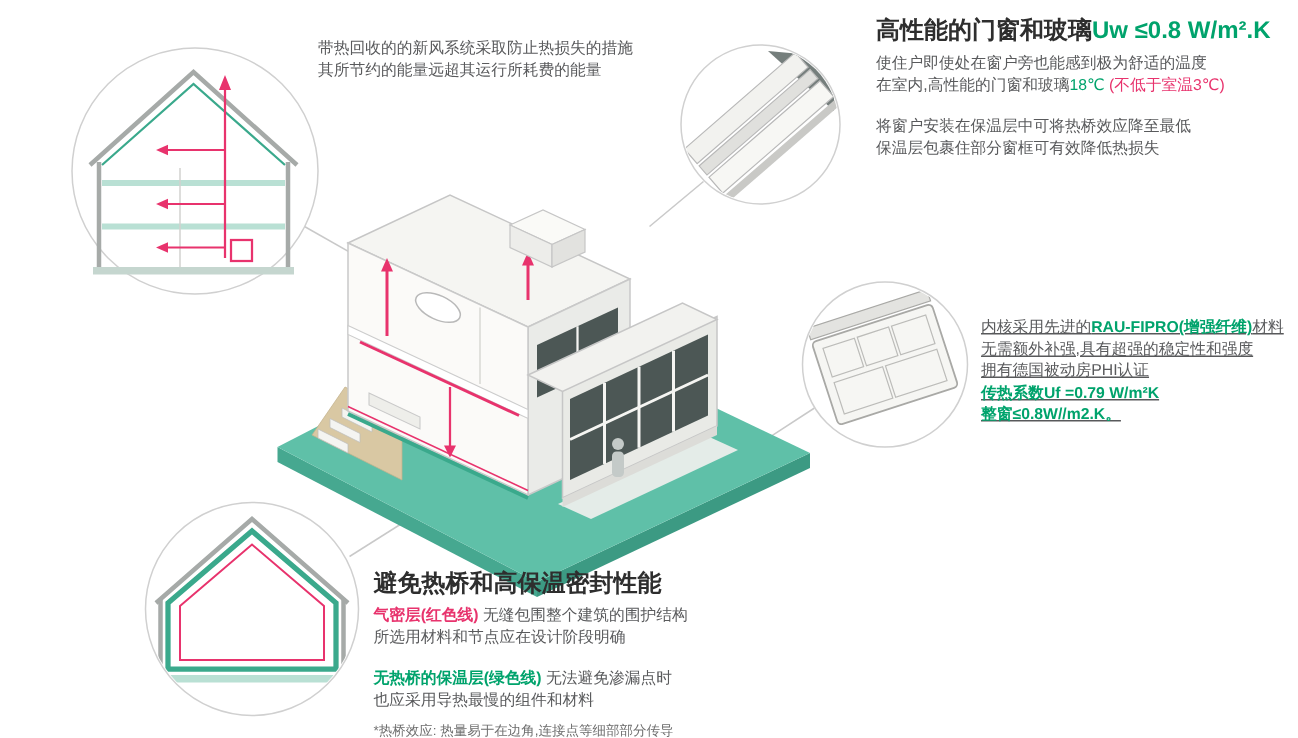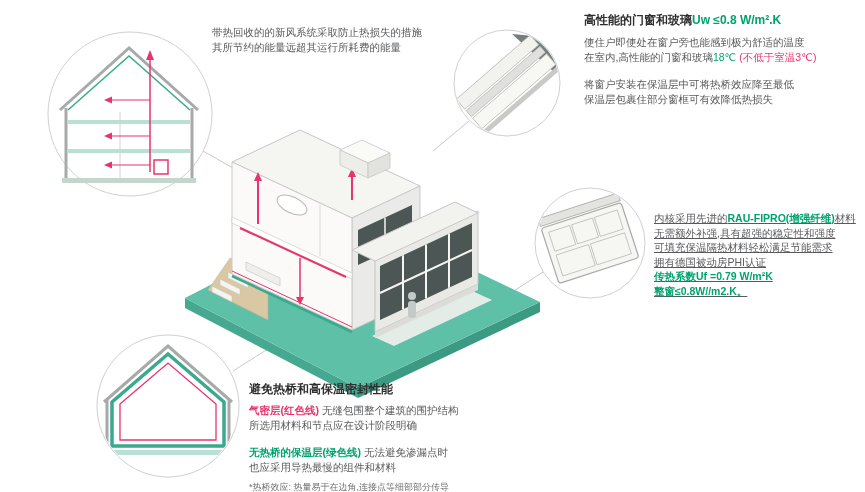--- a/index.html
+++ b/index.html
@@ -4,21 +4,21 @@
 <style>
   * { margin:0; padding:0; box-sizing:border-box; }
   html,body { background:#ffffff; }
   body {
     width:865px; height:492px; position:relative; overflow:hidden;
     font-family:"Liberation Sans","DejaVu Sans",sans-serif;
   }
   .stage { position:absolute; inset:0; width:865px; height:492px; }
   svg.diagram { position:absolute; left:0; top:0; }
   .block { position:absolute; color:#58595b; }
-  .t  { font-weight:bold; color:#2e2e2e; font-size:12px; line-height:17px; }
+  .t  { font-weight:bold; color:#2e2e2e; font-size:16px; line-height:17px; }
   .t-lg { font-size:14.5px; line-height:19px; }
   .b  { font-size:10.5px; line-height:14.5px; color:#595a5c; }
   .g  { color:#00A36C; }
   .r  { color:#E8336D; }
   .bold { font-weight:bold; }
   .gap { height:13px; }
   .fn { font-size:9px; line-height:12px; color:#6e6e6e; margin-top:7px; }
   .mt6 { margin-top:6px; }
   .mb5 { margin-bottom:5px; }
 </style>
@@ -195,21 +195,20 @@
       <div class="gap"></div>
       <div>将窗户安装在保温层中可将热桥效应降至最低</div>
       <div>保温层包裹住部分窗框可有效降低热损失</div>
     </div>
   </div>
 
   <div class="block" style="left:654px; top:211px; width:208px;text-decoration:underline;">
     <div class="b">
       <div><span>内核采用先进的</span><span class="g bold">RAU-FIPRO(增强纤维)</span><span>材料</span></div>
       <div>无需额外补强,具有超强的稳定性和强度</div>
-      <div>可填充保温隔热材料轻松满足节能需求</div>
       <div>拥有德国被动房PHI认证</div>
       <div class="g bold">传热系数Uf =0.79 W/m²K</div>
       <div class="g bold">整窗≤0.8W//m2.K。</div>
     </div>
   </div>
 
   <div class="block" style="left:249px; top:381px; width:340px;">
     <div class="t mb5">避免热桥和高保温密封性能</div>
     <div class="b">
       <div><span class="r bold">气密层(红色线)</span><span> 无缝包围整个建筑的围护结构</span></div>

